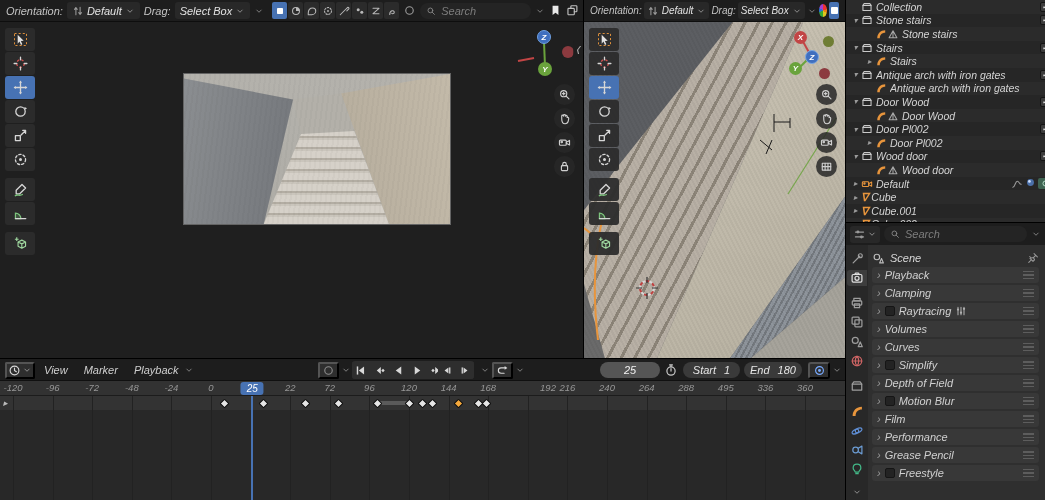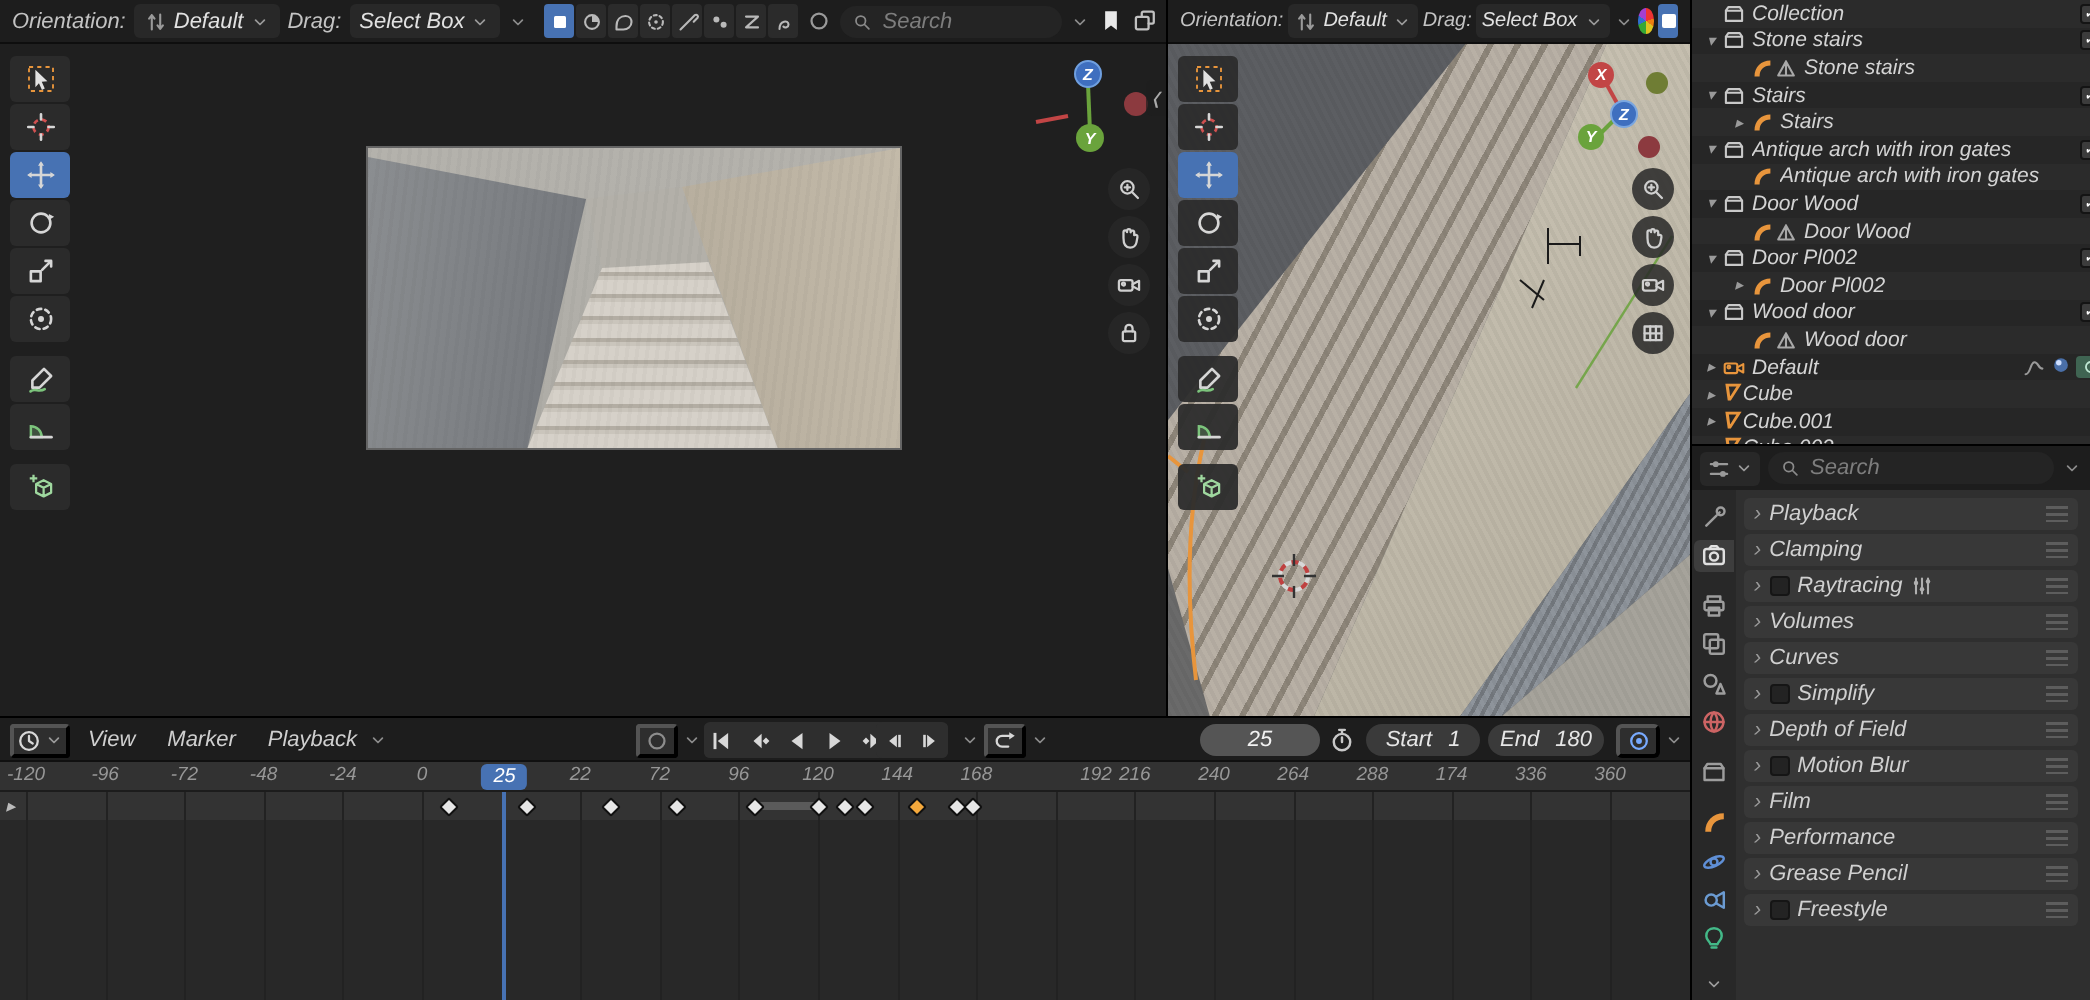--- a/index.html
+++ b/index.html
@@ -1295,20 +1295,38 @@
         </div>
         <div class="ptab" style="margin-top: 4px;">
           <svg viewBox="0 0 16 16" width="10" height="10">
             <g fill="none" stroke="currentColor" stroke-width="1.4" stroke-linecap="round" stroke-linejoin="round">
               <path d="M4.5 6.5 L8 10 L11.5 6.5"></path>
             </g>
           </svg>
         </div>
       </div>
     <div class="pr-content">
+      <div class="pr-crumb">
+        <span class="ic i13" style="color:#bdbdbd">
+            <svg viewBox="0 0 16 16">
+              <g fill="none" stroke="currentColor" stroke-width="1.4" stroke-linecap="round" stroke-linejoin="round">
+                <circle cx="6" cy="6.2" r="3.4"></circle>
+                <path d="M9.4 13.4 h4.6 L11.7 8 Z"></path>
+              </g>
+            </svg>
+          </span>
+        <span>Scene</span>
+        <span class="ic i12" style="margin-left:auto;color:#9a9a9a">
+            <svg viewBox="0 0 16 16">
+              <g fill="none" stroke="currentColor" stroke-width="1.4" stroke-linecap="round" stroke-linejoin="round">
+                <path d="M9.4 2.2 L13.8 6.6 M11.6 4.4 L8.6 7.4 L5.6 8 L3.6 6 M8.6 7.4 L10 10.4 L8 12.4 L4 8.4 M5.2 11 L2.4 13.8"></path>
+              </g>
+            </svg>
+          </span>
+      </div>
       <div id="props-panels">
           <div class="panel">
             <span class="chev">›</span>
             <span>Playback</span>
             <span class="gripdots" style="margin-left: auto;"></span>
           </div>
           <div class="panel">
             <span class="chev">›</span>
             <span>Clamping</span>
             <span class="gripdots" style="margin-left: auto;"></span>
@@ -1564,21 +1582,21 @@
         <span class="tick-lab" style="left: 329.8px;">72</span>
         <span class="tick-lab" style="left: 369.4px;">96</span>
         <span class="tick-lab" style="left: 409px;">120</span>
         <span class="tick-lab" style="left: 448.6px;">144</span>
         <span class="tick-lab" style="left: 488.2px;">168</span>
         <span class="tick-lab" style="left: 548px;">192</span>
         <span class="tick-lab" style="left: 567.4px;">216</span>
         <span class="tick-lab" style="left: 607px; text-align: center;">240</span>
         <span class="tick-lab" style="left: 646.6px;">264</span>
         <span class="tick-lab" style="left: 686.2px;">288</span>
-        <span class="tick-lab" style="left: 725.8px;">174</span>
+        <span class="tick-lab" style="left: 725.8px;">495</span>
         <span class="tick-lab" style="left: 765.4px;">336</span>
         <span class="tick-lab" style="left: 805px;">360</span>
         <div class="ph-badge" style="left: 252.25px;">25</div>
       </div>
     <div class="tl-tracks" id="tl-tracks">
       <div class="summary"></div>
       <div class="sum-chev">▸</div>
     <div class="gridline" style="left: 13px;"></div>
         <div class="gridline" style="left: 52.6px;"></div>
         <div class="gridline" style="left: 92.2px;"></div>

